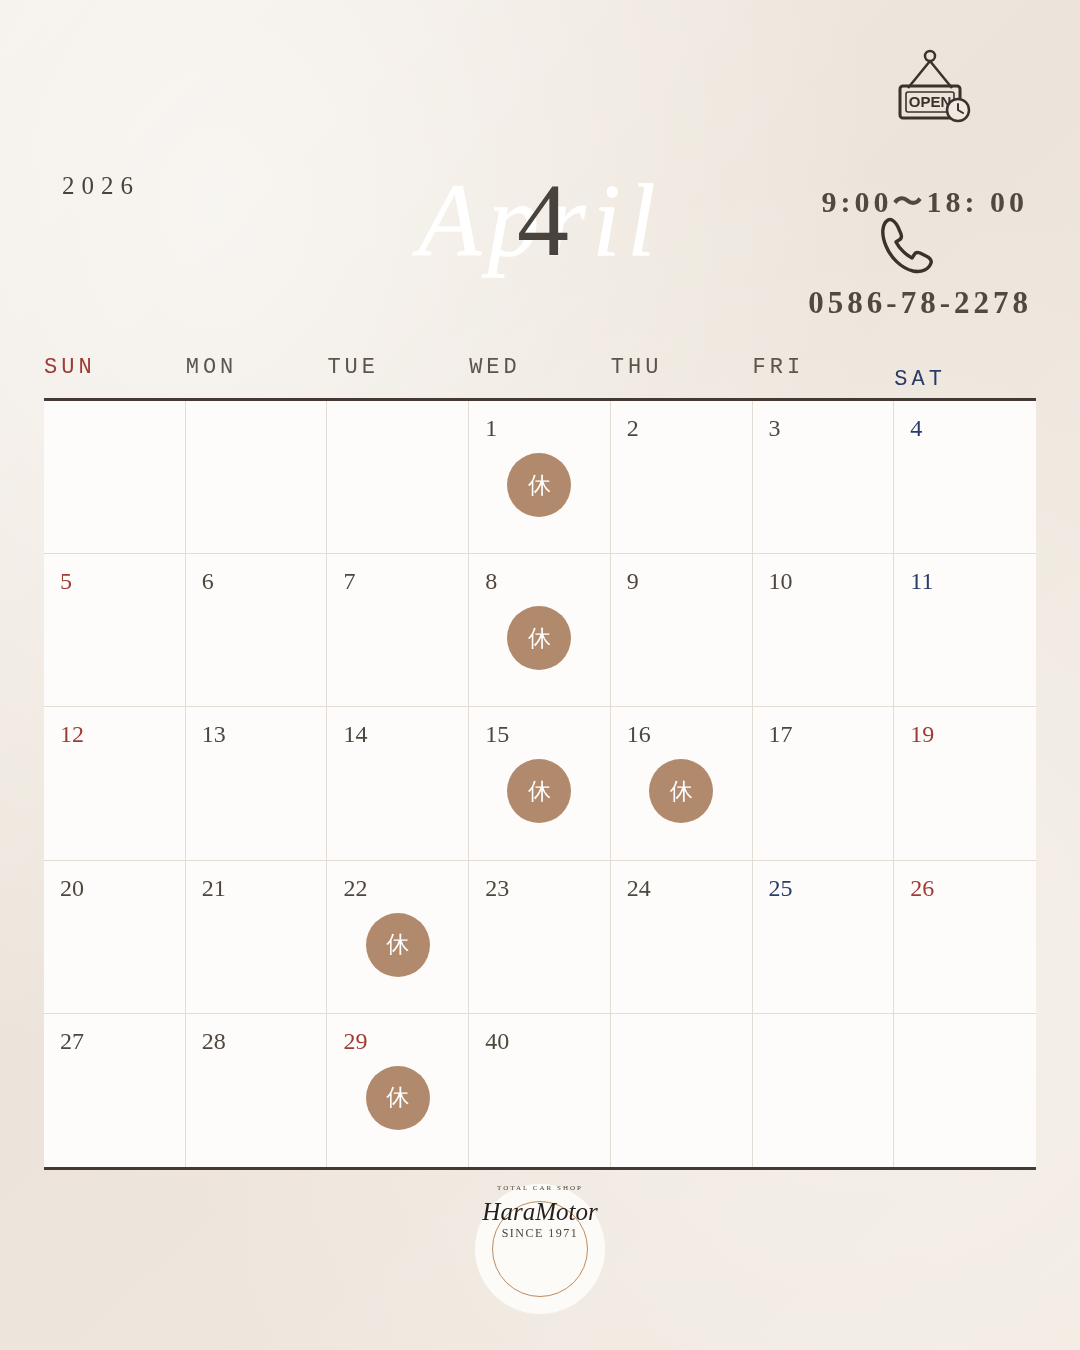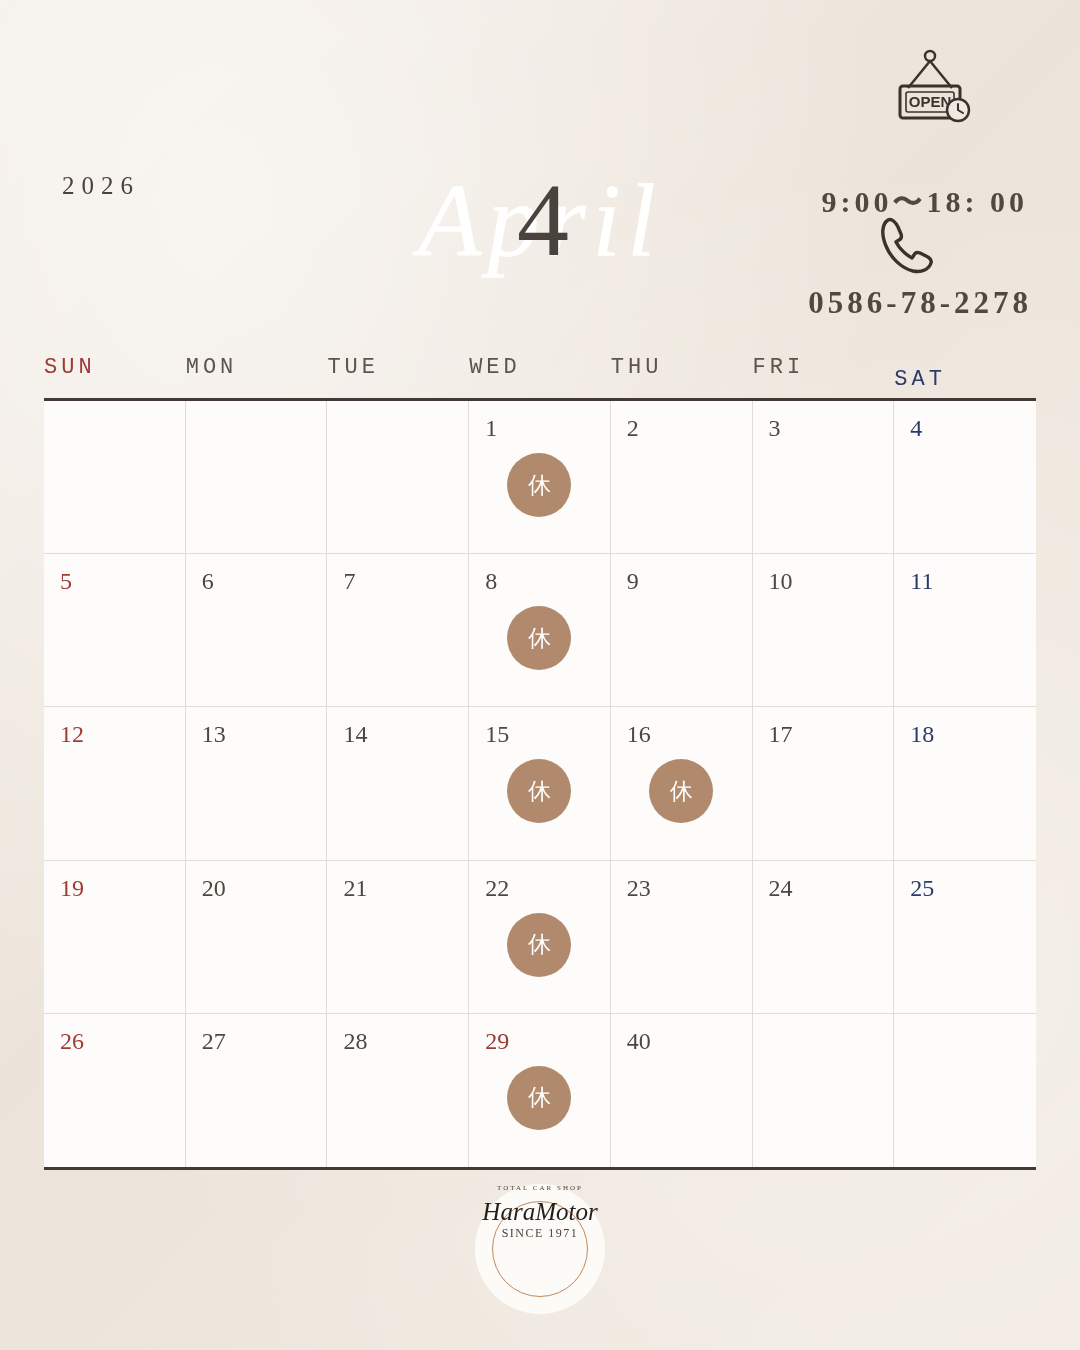--- a/index.html
+++ b/index.html
@@ -226,23 +226,20 @@
           <div class="closed">休</div>
         </div>
         <div class="cell">
           <div class="daynum">16</div>
           <div class="closed">休</div>
         </div>
         <div class="cell">
           <div class="daynum">17</div>
         </div>
         <div class="cell">
-          <div class="daynum sat">18</div>
-        </div>
-        <div class="cell">
           <div class="daynum sun">19</div>
         </div>
         <div class="cell">
           <div class="daynum">20</div>
         </div>
         <div class="cell">
           <div class="daynum">21</div>
         </div>
         <div class="cell">
           <div class="daynum">22</div>

